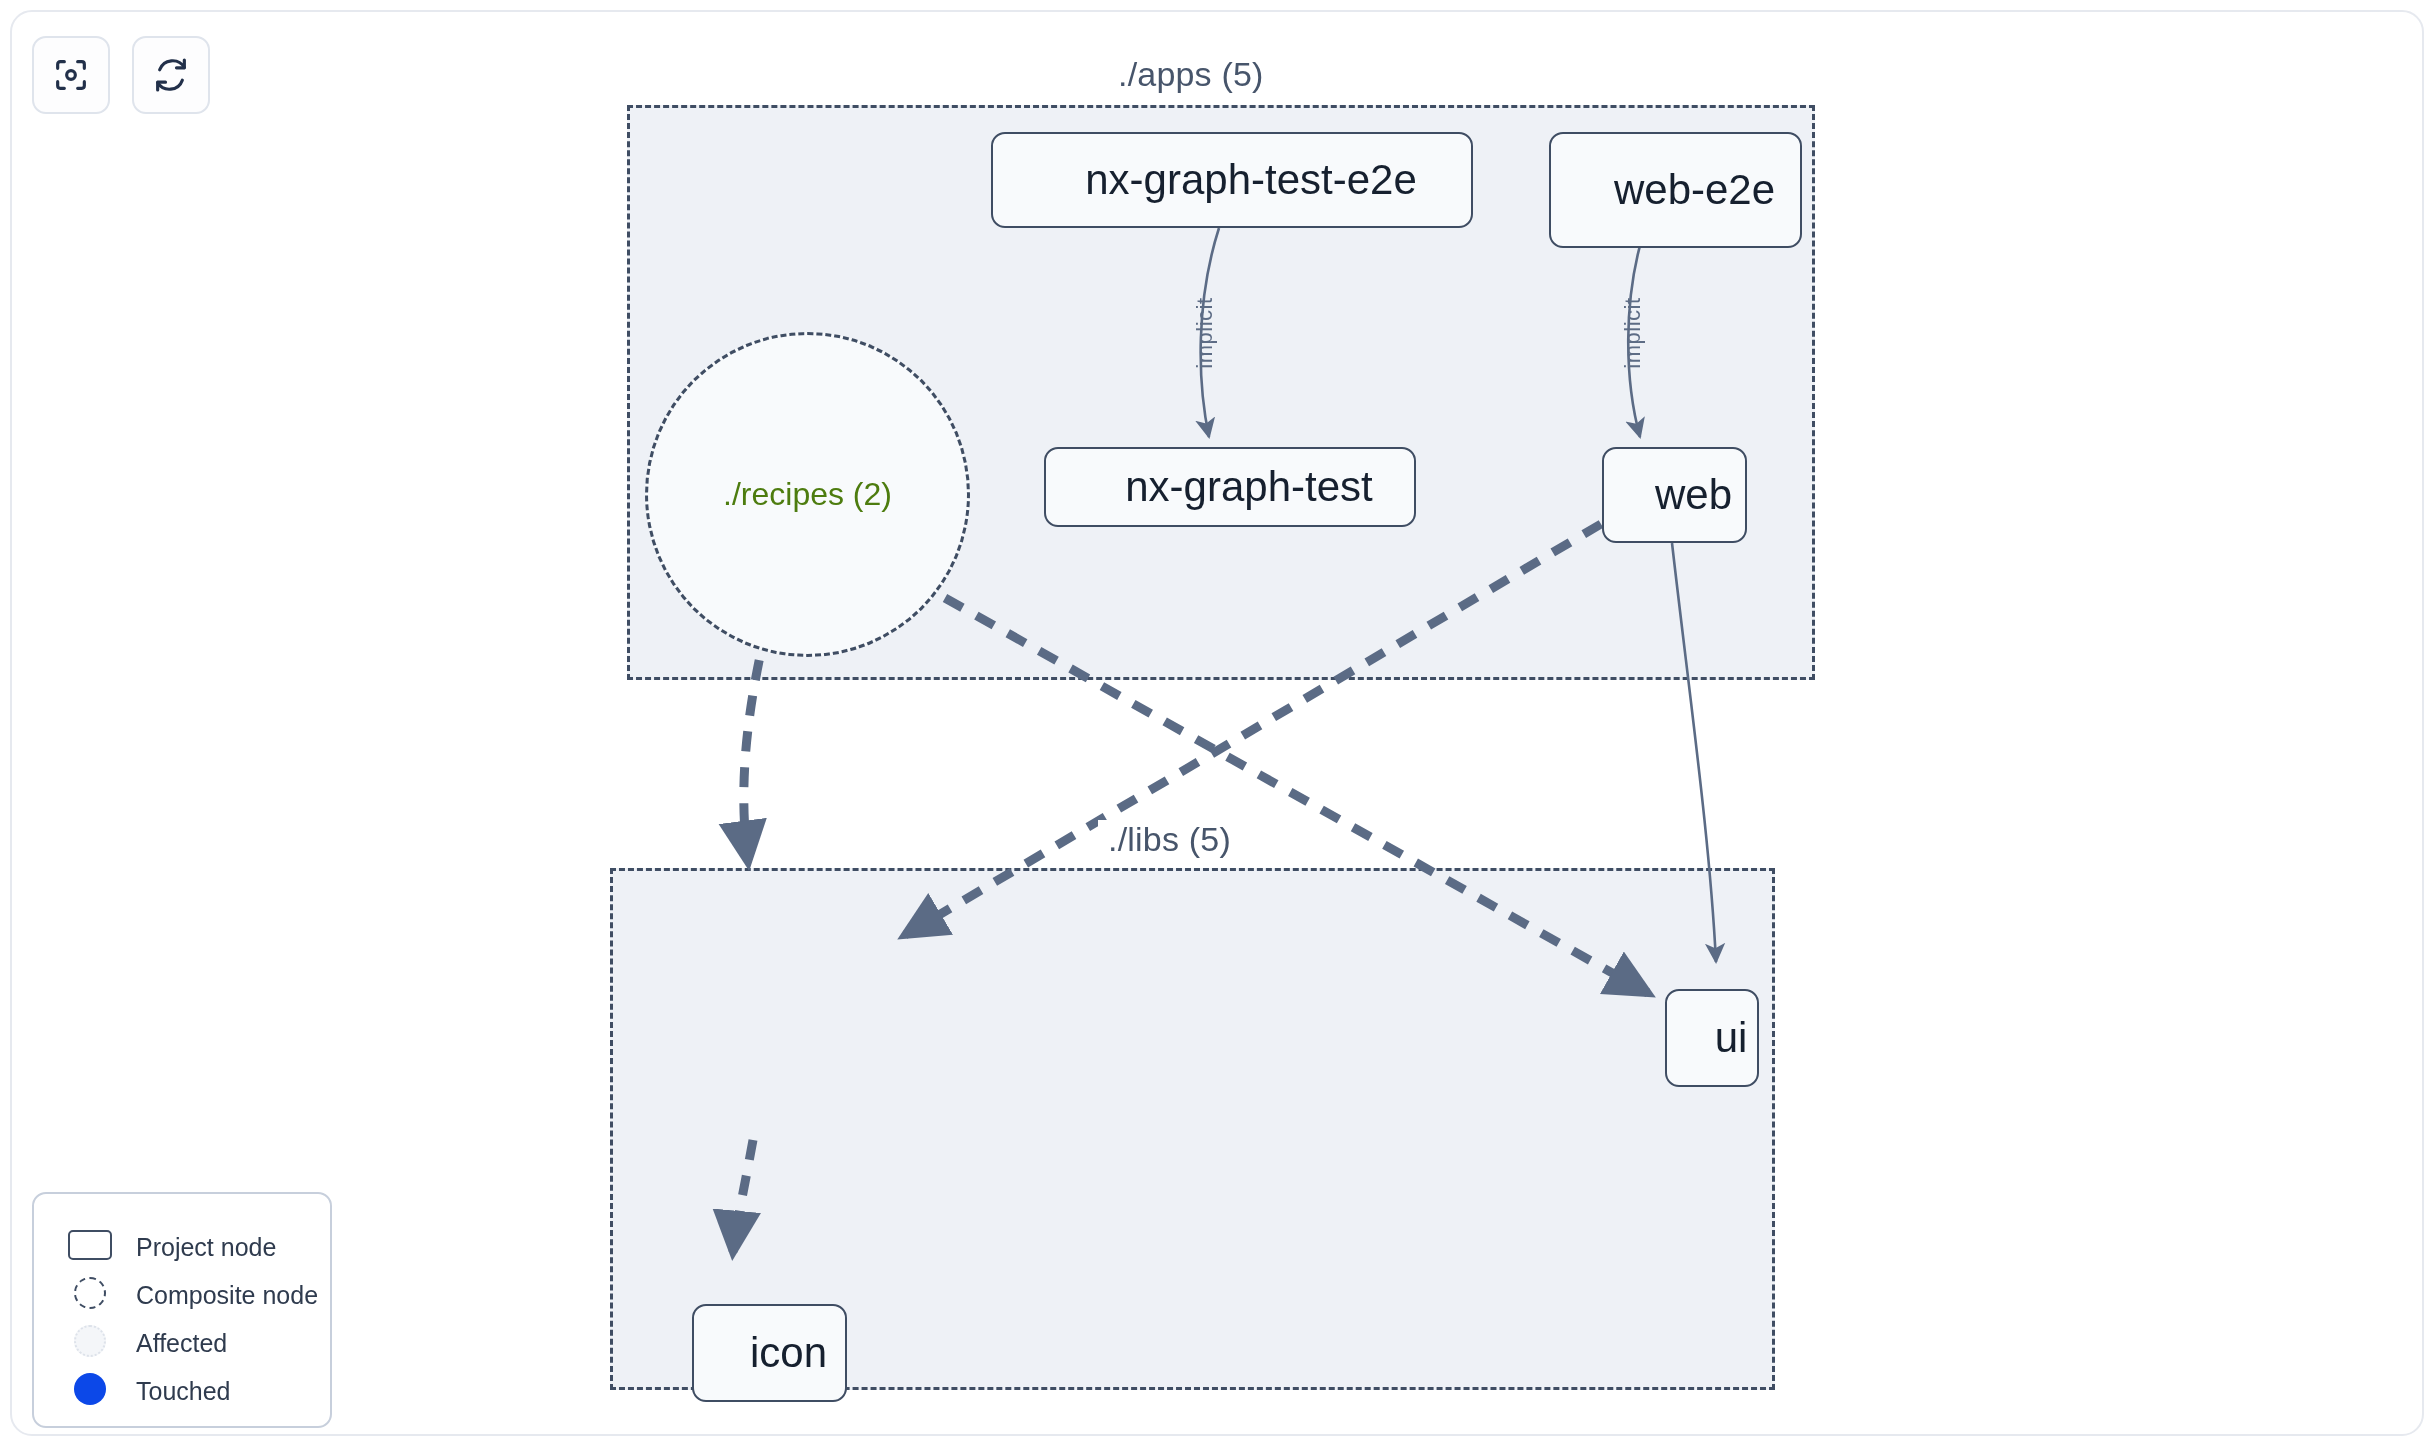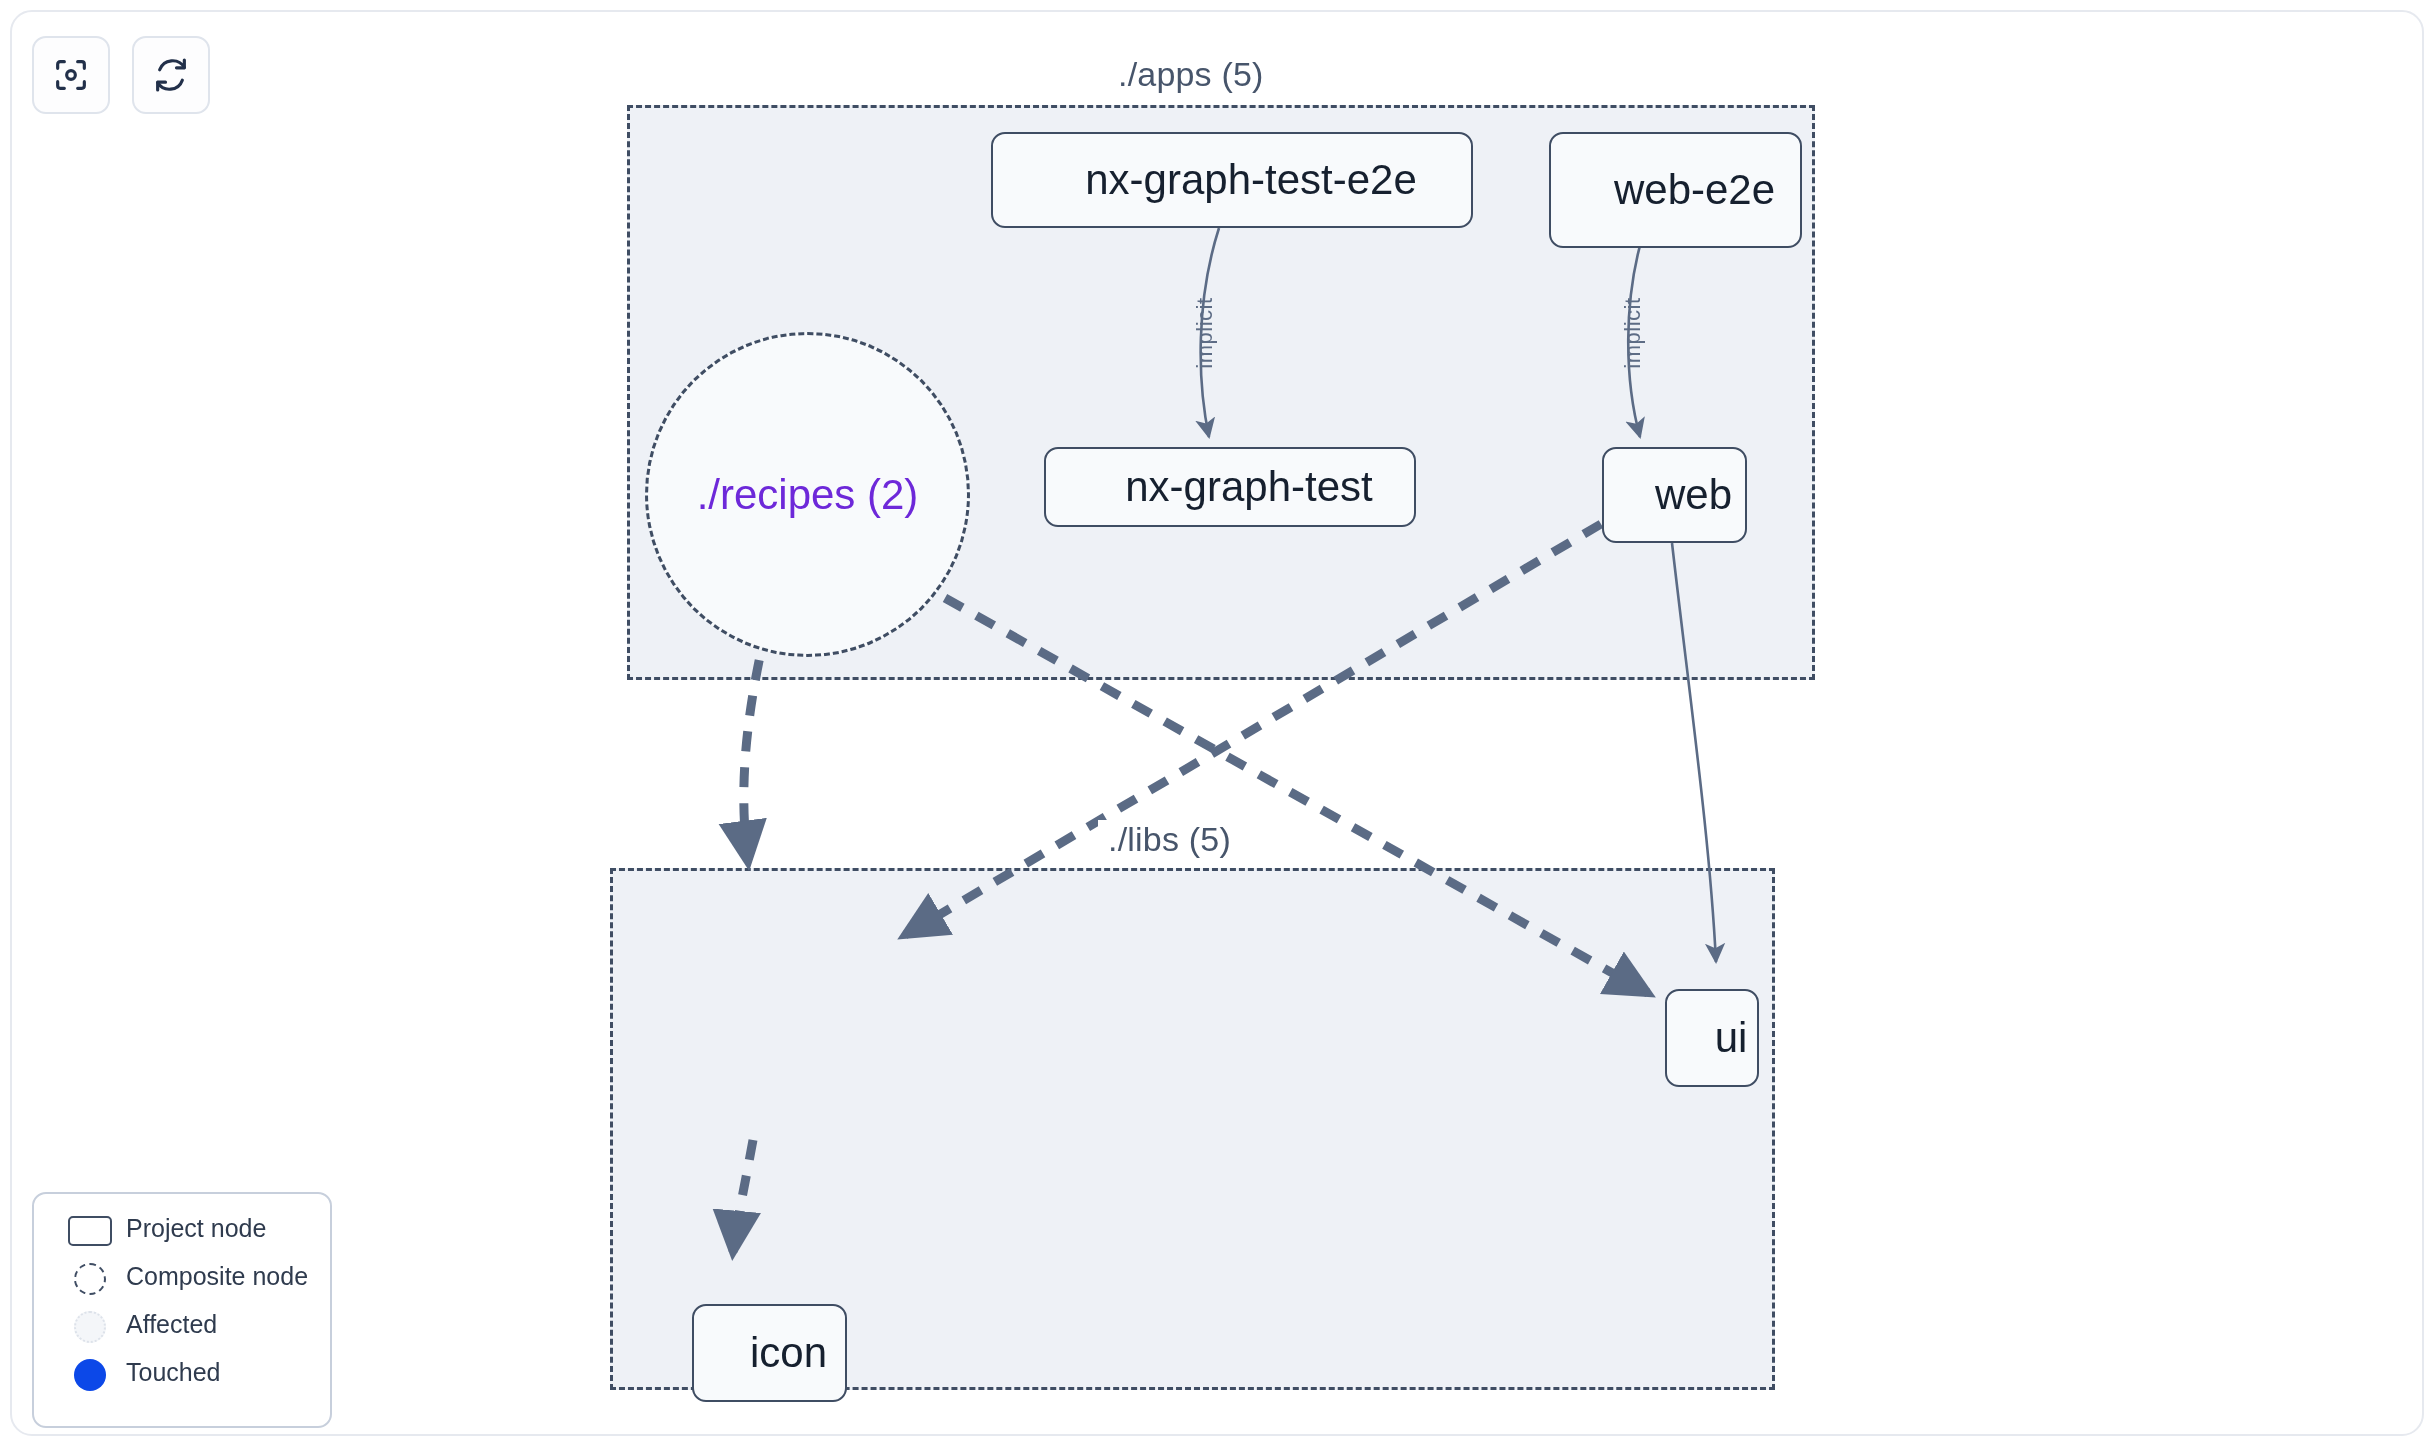--- a/index.html
+++ b/index.html
@@ -104,22 +104,22 @@
     white-space: nowrap;
     padding-left: 38px;
   }
 
   
   .composite {
     position: absolute;
     background: #f8fafc;
     border: 3px dashed #3f4d63;
     border-radius: 50%;
-    color: #6d28d9;
-    font-size: 42px;
+    color: #4d7c0f;
+    font-size: 32px;
     display: flex;
     align-items: center;
     justify-content: center;
     box-sizing: border-box;
     z-index: 20;
     cursor: pointer;
     white-space: nowrap;
   }
 
   
@@ -142,22 +142,22 @@
     width: 300px;
     border: 2px solid #c7cfdc;
     border-radius: 14px;
     background: #ffffff;
     padding: 20px 22px;
     box-sizing: border-box;
     z-index: 45;
   }
   .legend-row {
     display: flex;
-    align-items: flex-start;
-    gap: 14px;
+    align-items: flex-end;
+    gap: 24px;
     height: 48px;
     padding-left: 12px;
   }
   .legend-label {
     color: #2f3b4e;
     font-size: 25px;
     white-space: nowrap;
   }
   .swatch {
     width: 44px;

